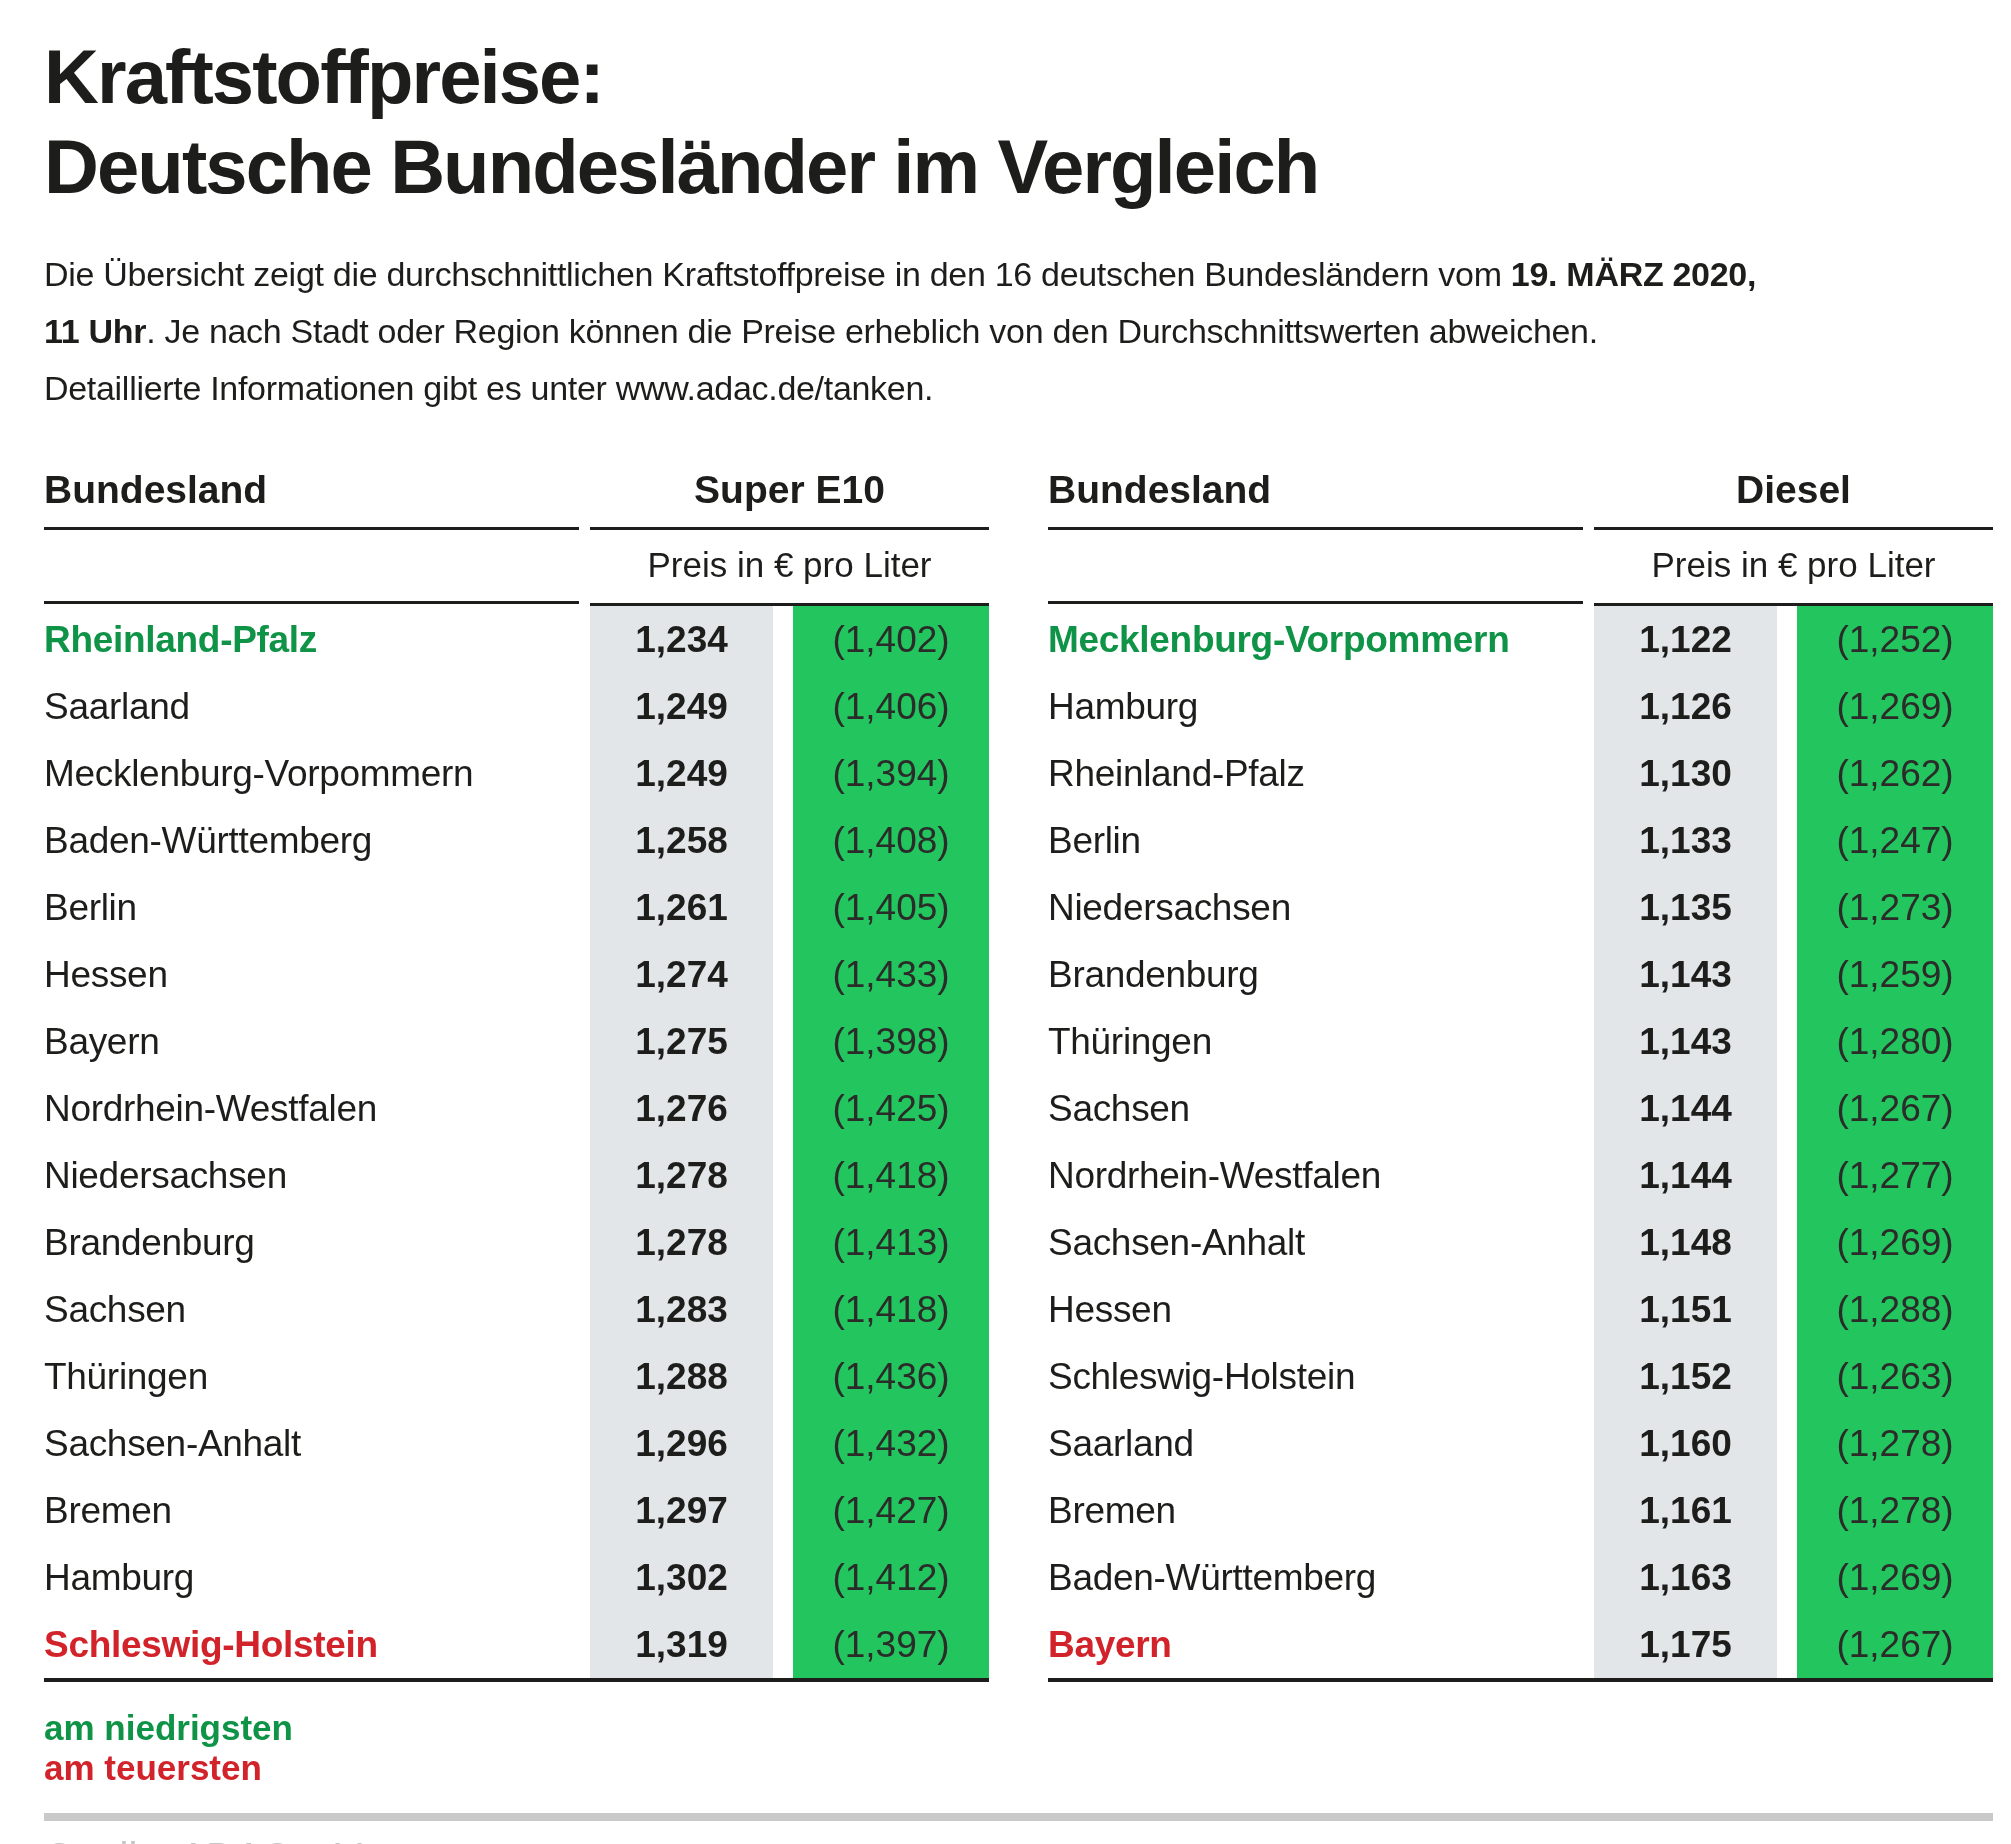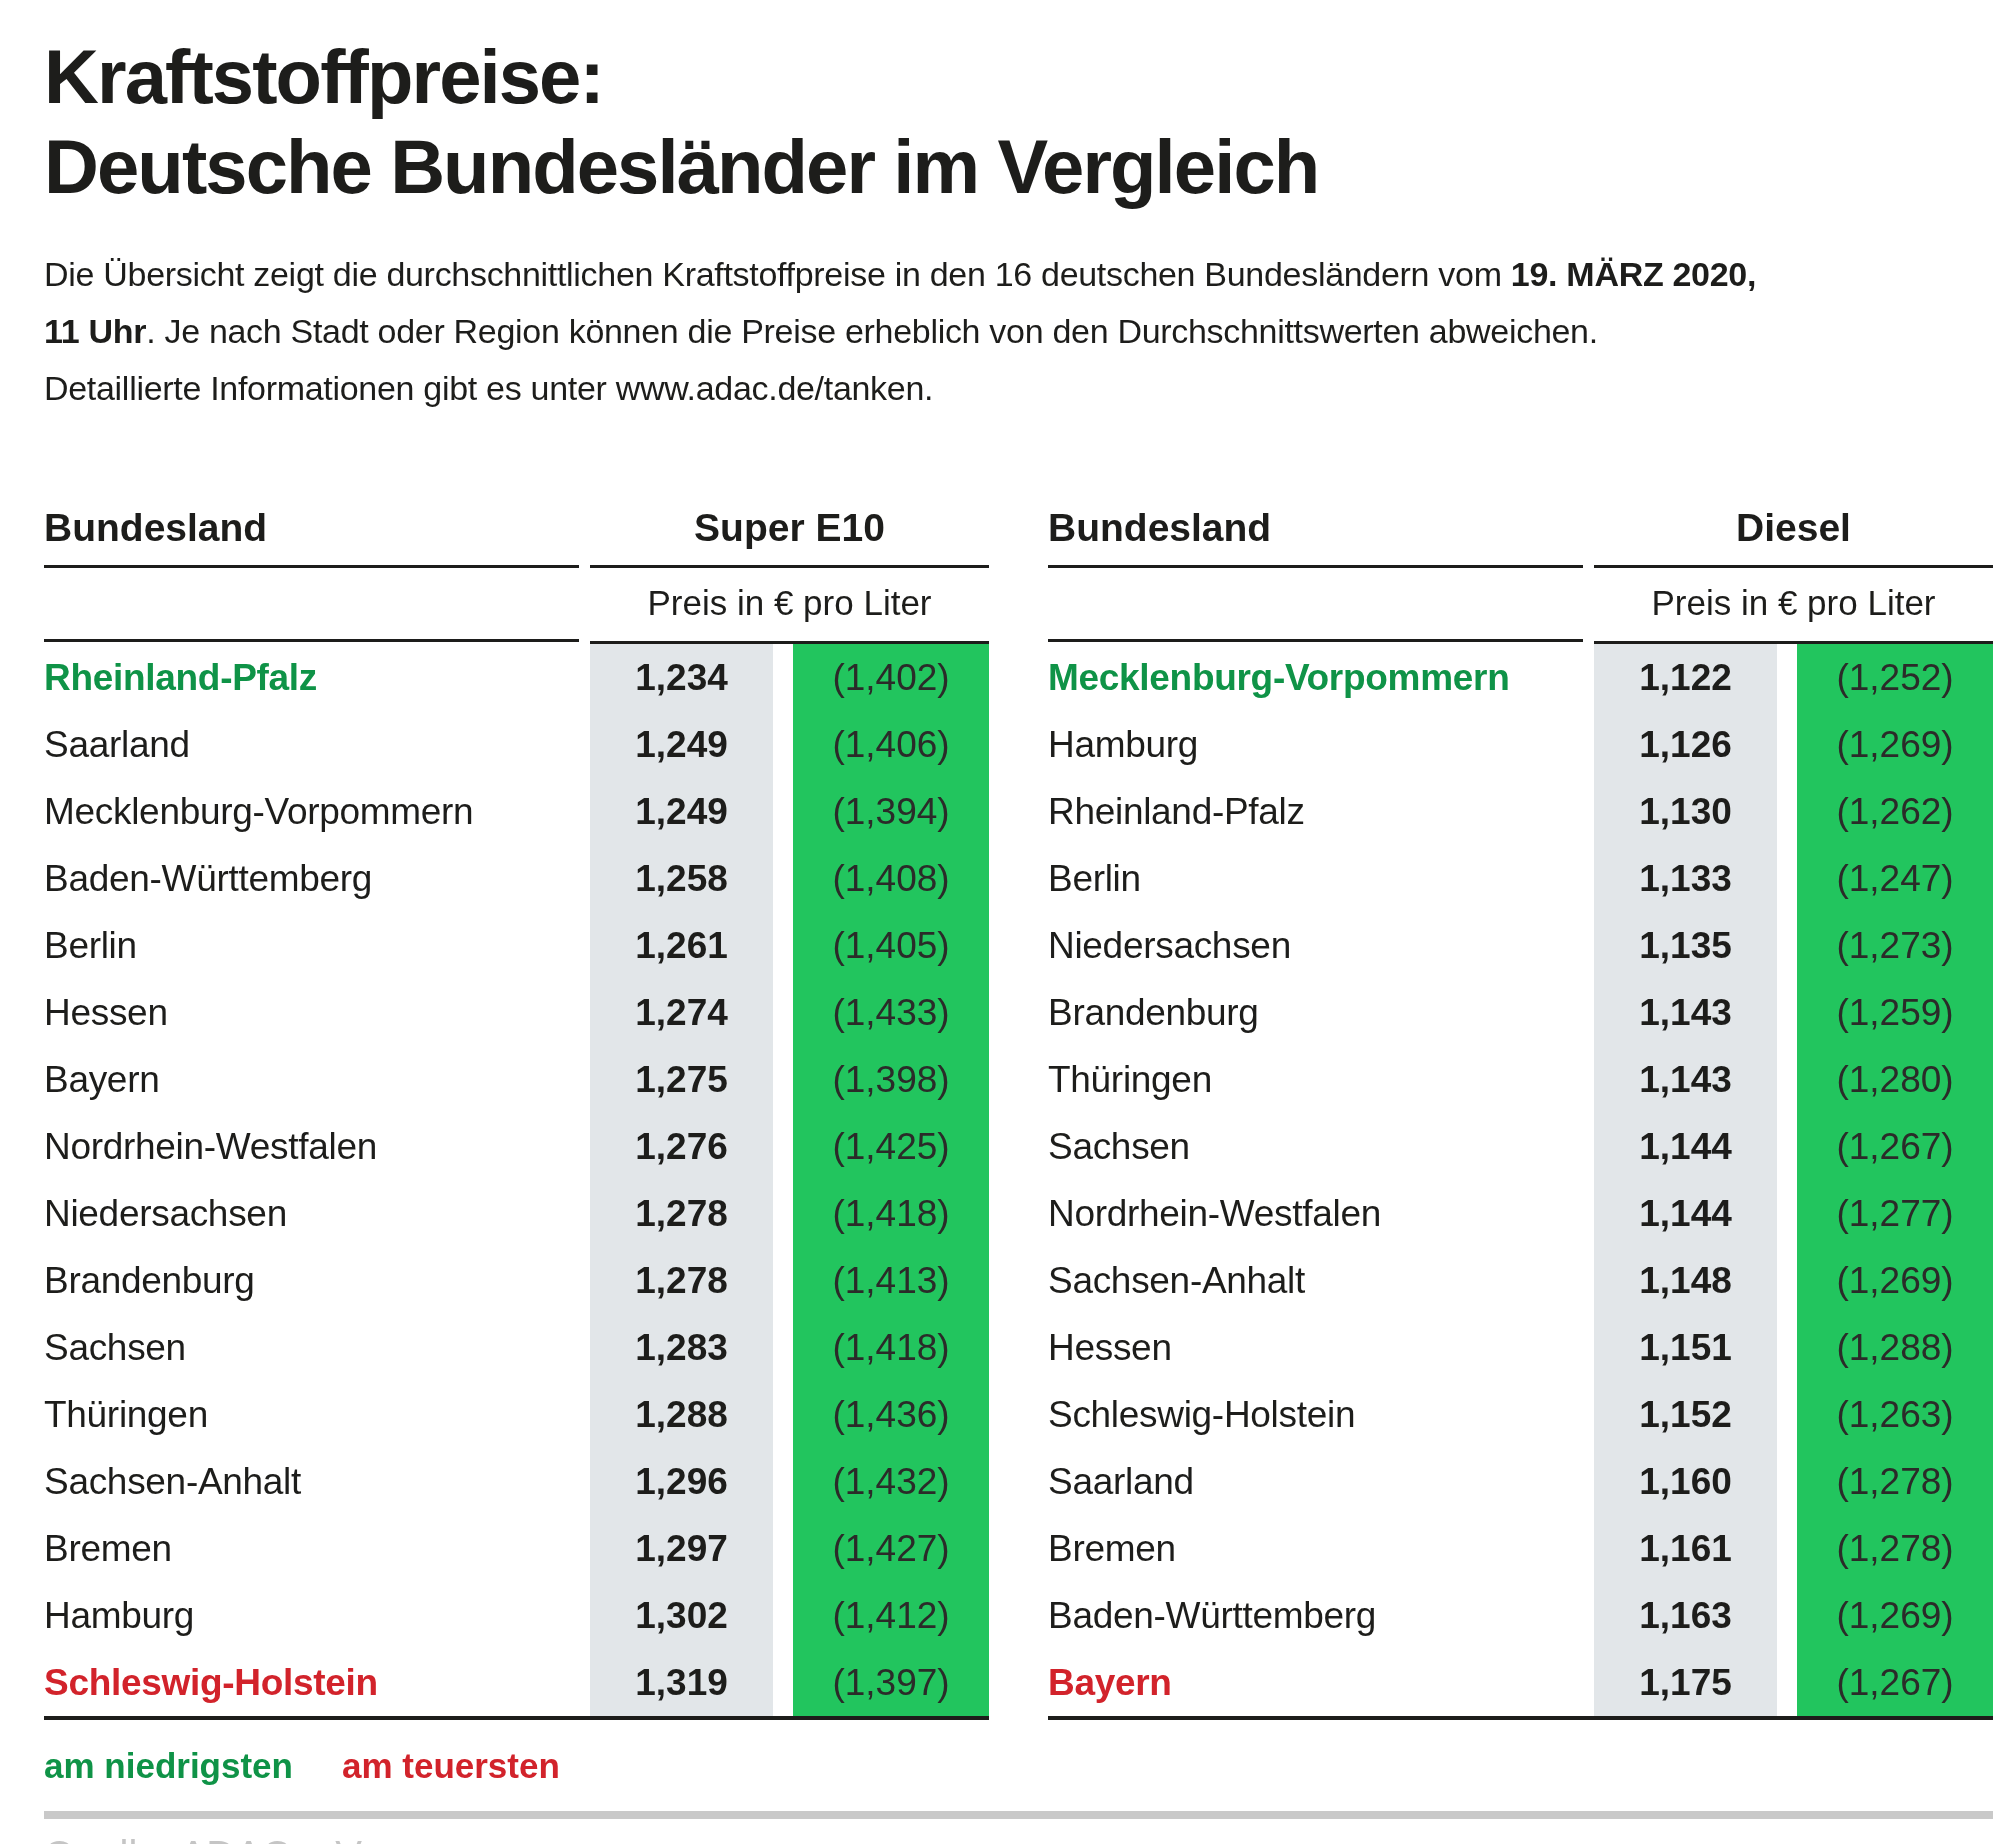--- a/index.html
+++ b/index.html
@@ -13,21 +13,21 @@
 
   .title {
     font-size: 76px; font-weight: 700; line-height: 90px;
     letter-spacing: -1.9px; margin-bottom: 34px;
   }
 
   .intro { font-size: 34px; line-height: 57px; letter-spacing: -0.3px; margin-bottom: 45px; }
   .intro b { font-weight: 700; }
 
   .tables { display: flex; gap: 59px; }
-  .fuel-table { flex: 1 1 0; margin-top: 38px; }
+  .fuel-table { flex: 1 1 0; }
 
   .tgrid { display: grid; grid-template-columns: 1fr 11.4px 183px 20px 196px; }
 
   .h-name {
     grid-column: 1; grid-row: 1; height: 68px;
     display: flex; align-items: flex-end; padding-bottom: 15px;
     font-size: 39px; font-weight: 700;
     border-bottom: 3.8px solid #1d1d1b;
   }
   .h-fuel {
@@ -52,21 +52,21 @@
     display: flex; align-items: center; justify-content: center;
     font-size: 37px; font-weight: 700;
   }
   .c-prev {
     grid-column: 5; background: #22c55e;
     display: flex; align-items: center; justify-content: center;
     font-size: 37px; color: #2b2b29; text-align: right;
   }
   .bottom-rule { height: 3.8px; background: #1d1d1b; }
 
-  .legend { display: flex; align-items: baseline; margin-top: 26.5px; font-size: 35px; }
+  .legend { display: flex; align-items: baseline; margin-top: 26.5px; font-size: 35px; flex-direction: column; }
   .legend .lowest-label  { color: #0f9347; font-weight: 700; margin-right: 49px; }
   .legend .highest-label { color: #d2232b; font-weight: 700; margin-right: 85px; }
 
   .footer-bar { height: 8.5px; background: #c9c9c9; margin-top: 24.6px; }
   .footer {
     display: flex; justify-content: space-between; align-items: baseline;
     margin-top: 13.2px; font-size: 40px; color: #c5c5c5;
   }
 </style>
 </head>

